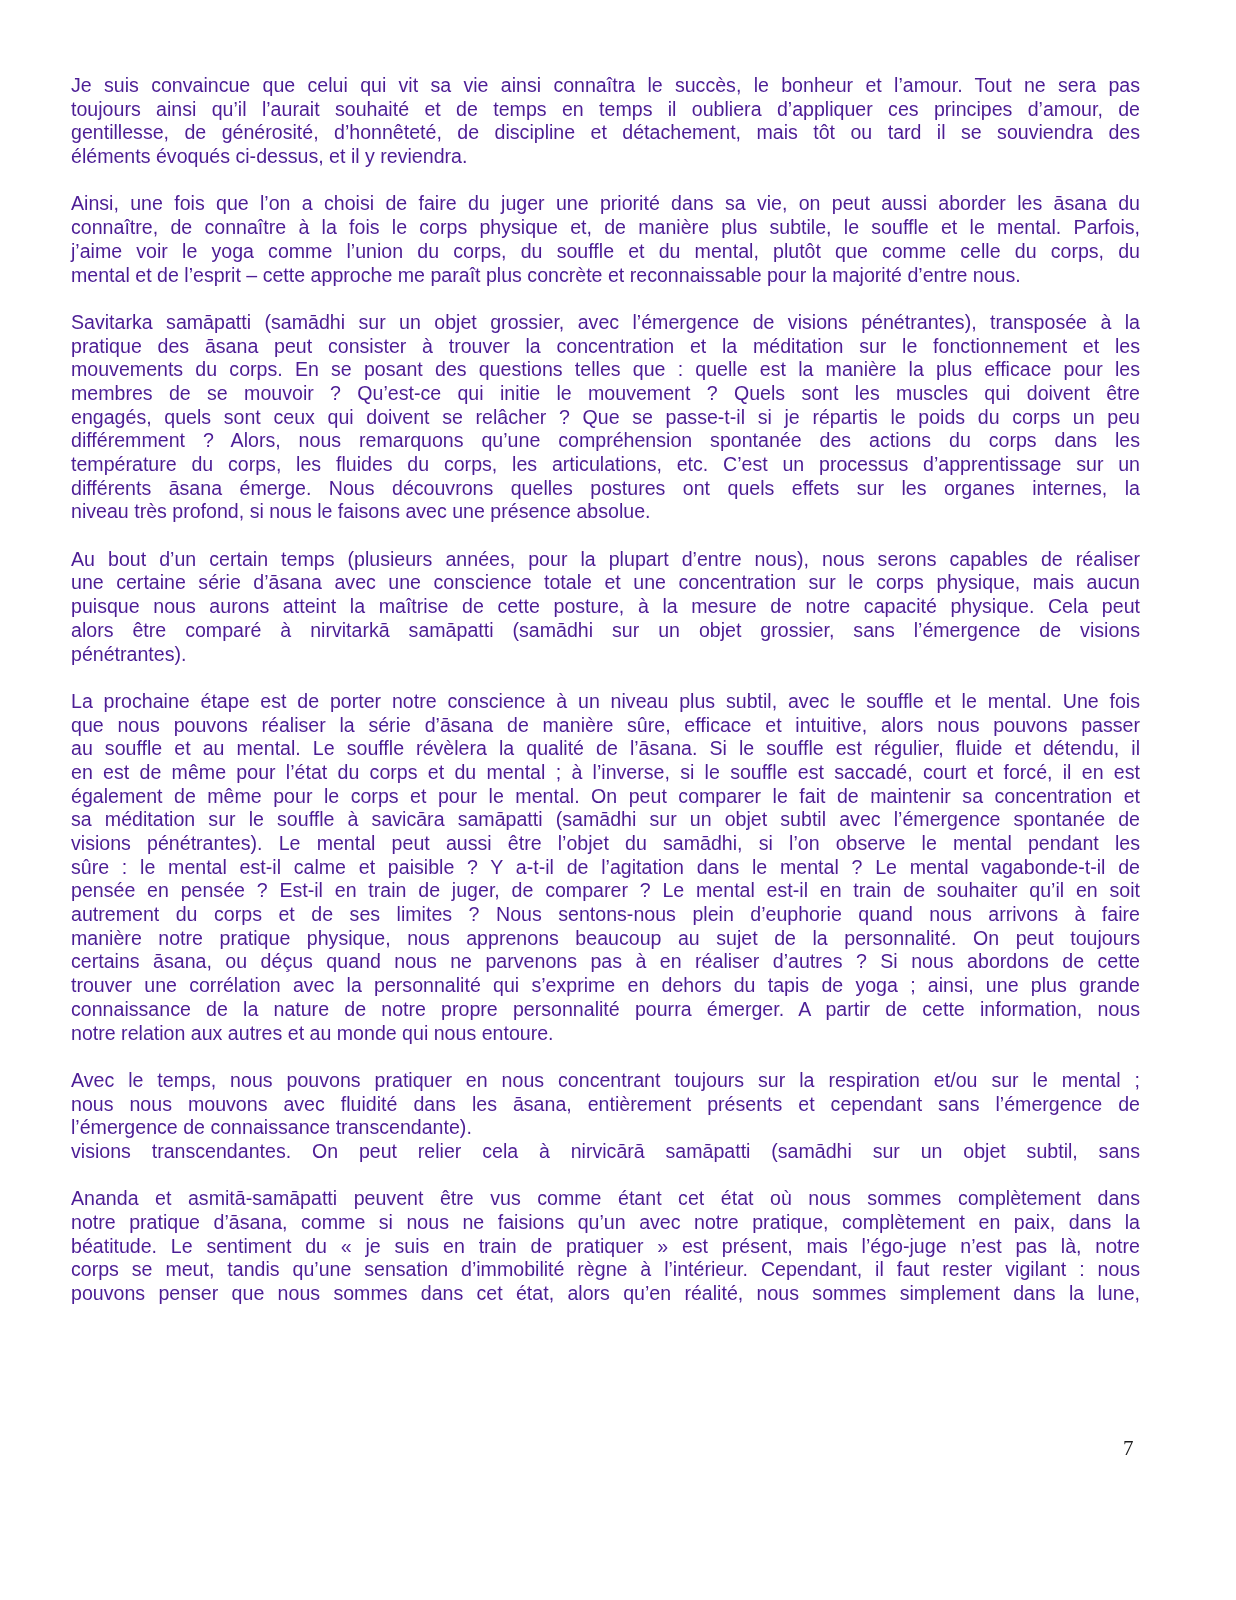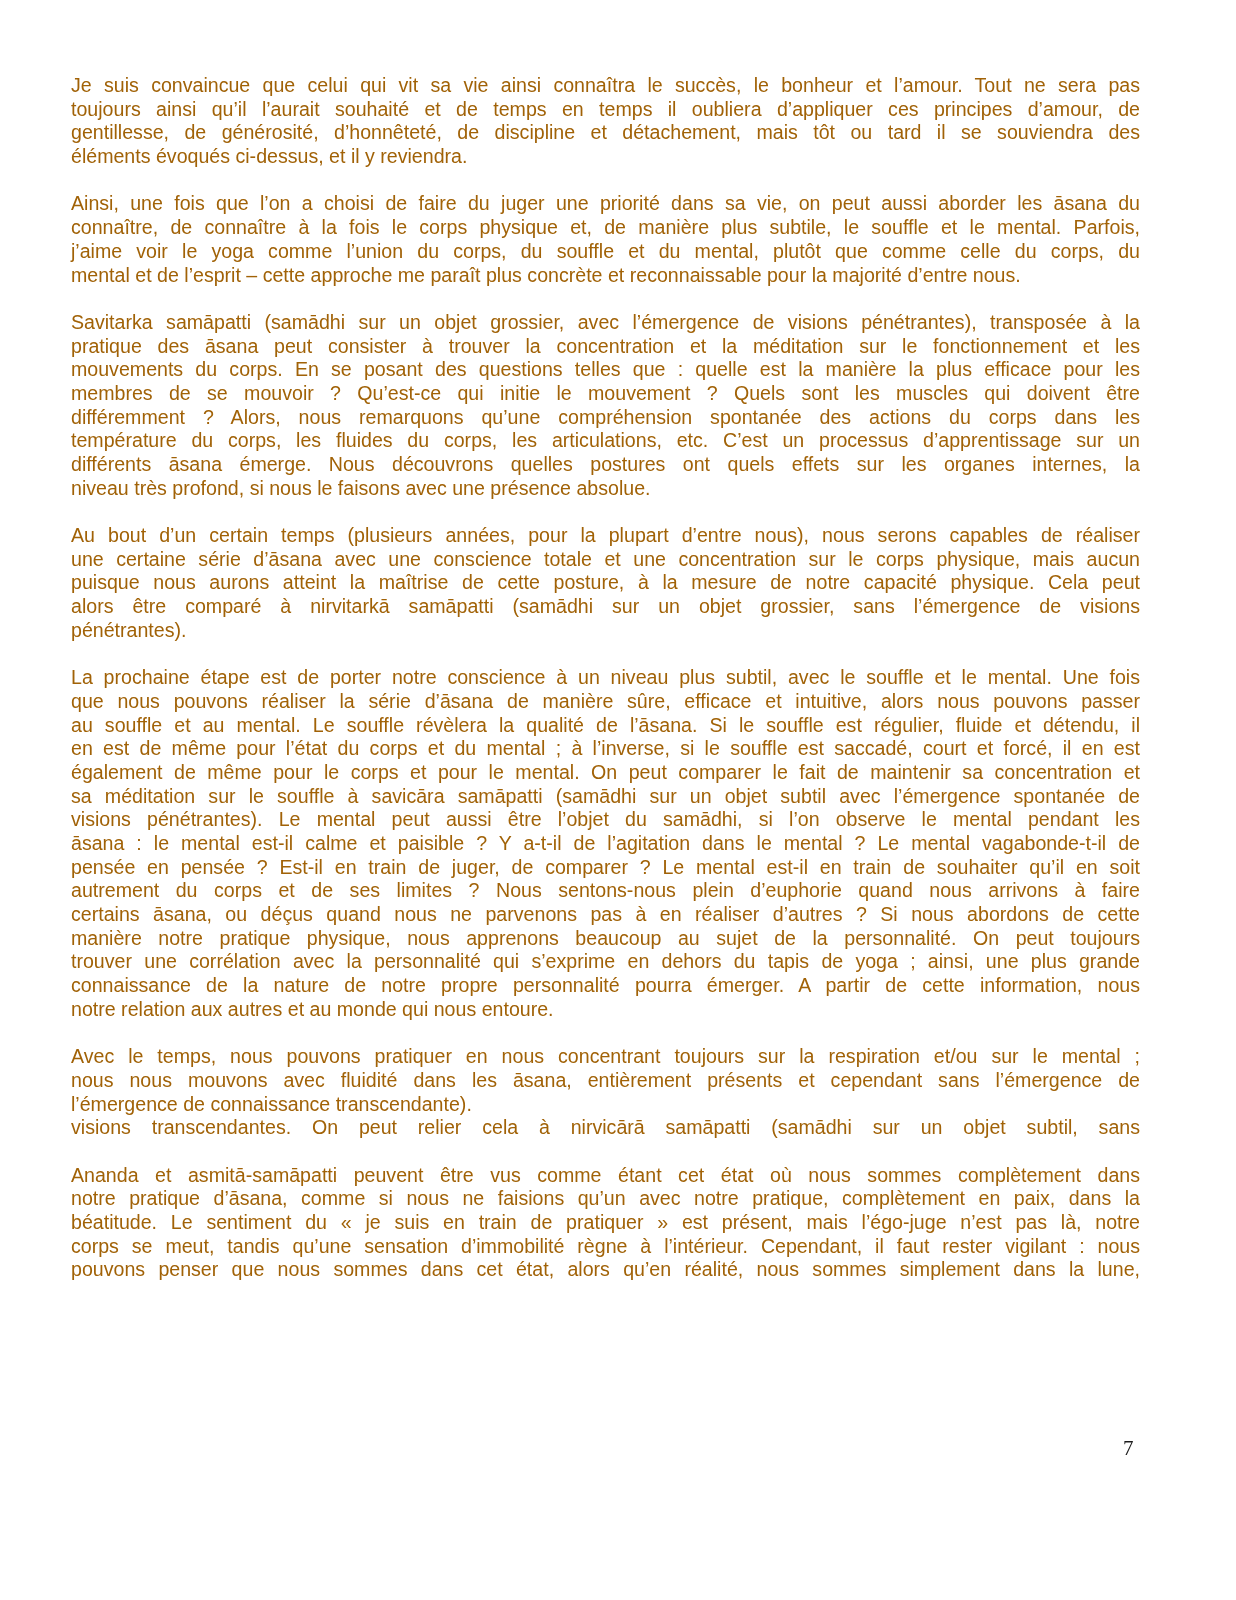--- a/index.html
+++ b/index.html
@@ -11,21 +11,21 @@
     width: 1236px;
     height: 1600px;
     position: relative;
     overflow: hidden;
   }
   .page {
     position: absolute;
     left: 71px;
     top: 74px;
     width: 1069px;
-    color: #a16207;
+    color: #4c1d95;
     font-family: "Liberation Sans", sans-serif;
     font-size: 19.6px;
     line-height: 23.7px;
   }
   .para {
     margin: 0 0 23.7px 0;
   }
   .line {
     display: block;
     text-align: justify;
@@ -61,20 +61,21 @@
     <span class="line">connaître, de connaître à la fois le corps physique et, de manière plus subtile, le souffle et le mental. Parfois,</span>
     <span class="line">j’aime voir le yoga comme l’union du corps, du souffle et du mental, plutôt que comme celle du corps, du</span>
     <span class="line last">mental et de l’esprit – cette approche me paraît plus concrète et reconnaissable pour la majorité d’entre nous.</span>
   </div>
 
   <div class="para">
     <span class="line">Savitarka samāpatti (samādhi sur un objet grossier, avec l’émergence de visions pénétrantes), transposée à la</span>
     <span class="line">pratique des āsana peut consister à trouver la concentration et la méditation sur le fonctionnement et les</span>
     <span class="line">mouvements du corps. En se posant des questions telles que : quelle est la manière la plus efficace pour les</span>
     <span class="line">membres de se mouvoir ? Qu’est-ce qui initie le mouvement ? Quels sont les muscles qui doivent être</span>
+    <span class="line">engagés, quels sont ceux qui doivent se relâcher ? Que se passe-t-il si je répartis le poids du corps un peu</span>
     <span class="line">différemment ? Alors, nous remarquons qu’une compréhension spontanée des actions du corps dans les</span>
     <span class="line">température du corps, les fluides du corps, les articulations, etc. C’est un processus d’apprentissage sur un</span>
     <span class="line">différents āsana émerge. Nous découvrons quelles postures ont quels effets sur les organes internes, la</span>
     <span class="line last">niveau très profond, si nous le faisons avec une présence absolue.</span>
   </div>
 
   <div class="para">
     <span class="line">Au bout d’un certain temps (plusieurs années, pour la plupart d’entre nous), nous serons capables de réaliser</span>
     <span class="line">une certaine série d’āsana avec une conscience totale et une concentration sur le corps physique, mais aucun</span>
     <span class="line">puisque nous aurons atteint la maîtrise de cette posture, à la mesure de notre capacité physique.  Cela peut</span>
@@ -83,25 +84,25 @@
   </div>
 
   <div class="para">
     <span class="line">La prochaine étape est de porter notre conscience à un niveau plus subtil, avec le souffle et le mental. Une fois</span>
     <span class="line">que nous pouvons réaliser la série d’āsana de manière sûre, efficace et intuitive, alors nous pouvons passer</span>
     <span class="line">au souffle et au mental. Le souffle révèlera la qualité de l’āsana. Si le souffle est régulier, fluide et détendu, il</span>
     <span class="line">en est de même pour l’état du corps et du mental ; à l’inverse, si le souffle est saccadé, court et forcé, il en est</span>
     <span class="line">également de même pour le corps et pour le mental. On peut comparer le fait de maintenir sa concentration et</span>
     <span class="line">sa méditation sur le souffle à savicāra samāpatti (samādhi sur un objet subtil avec l’émergence spontanée de</span>
     <span class="line">visions pénétrantes).  Le mental peut aussi être l’objet du samādhi, si l’on observe le mental pendant les</span>
-    <span class="line">āsana : le mental est-il calme et paisible ? Y a-t-il de l’agitation dans le mental ? Le mental vagabonde-t-il de</span>
+    <span class="line">sûre : le mental est-il calme et paisible ? Y a-t-il de l’agitation dans le mental ? Le mental vagabonde-t-il de</span>
     <span class="line">pensée en pensée ? Est-il en train de juger, de comparer ? Le mental est-il en train de souhaiter qu’il en soit</span>
     <span class="line">autrement du corps et de ses limites ? Nous sentons-nous plein d’euphorie quand nous arrivons à faire</span>
+    <span class="line">manière notre pratique physique, nous apprenons beaucoup au sujet de la personnalité. On peut toujours</span>
     <span class="line">certains āsana, ou déçus quand nous ne parvenons pas à en réaliser d’autres ? Si nous abordons de cette</span>
-    <span class="line">manière notre pratique physique, nous apprenons beaucoup au sujet de la personnalité. On peut toujours</span>
     <span class="line">trouver une corrélation avec la personnalité qui s’exprime en dehors du tapis de yoga ; ainsi, une plus grande</span>
     <span class="line">connaissance de la nature de notre propre personnalité pourra émerger. A partir de cette information, nous</span>
     <span class="line last">notre relation aux autres et au monde qui nous entoure.</span>
   </div>
 
   <div class="para">
     <span class="line">Avec le temps, nous pouvons pratiquer en nous concentrant toujours sur la respiration et/ou sur le mental ;</span>
     <span class="line">nous nous mouvons avec fluidité dans les āsana, entièrement présents et cependant sans l’émergence de</span>
     <span class="line last">l’émergence de connaissance transcendante).</span>
     <span class="line">visions transcendantes. On peut relier cela à nirvicārā samāpatti (samādhi sur un objet subtil, sans</span>

